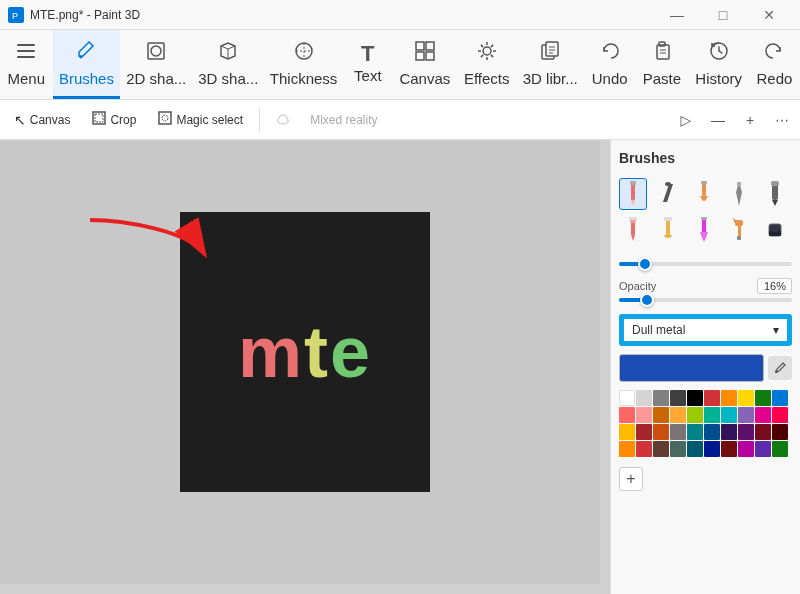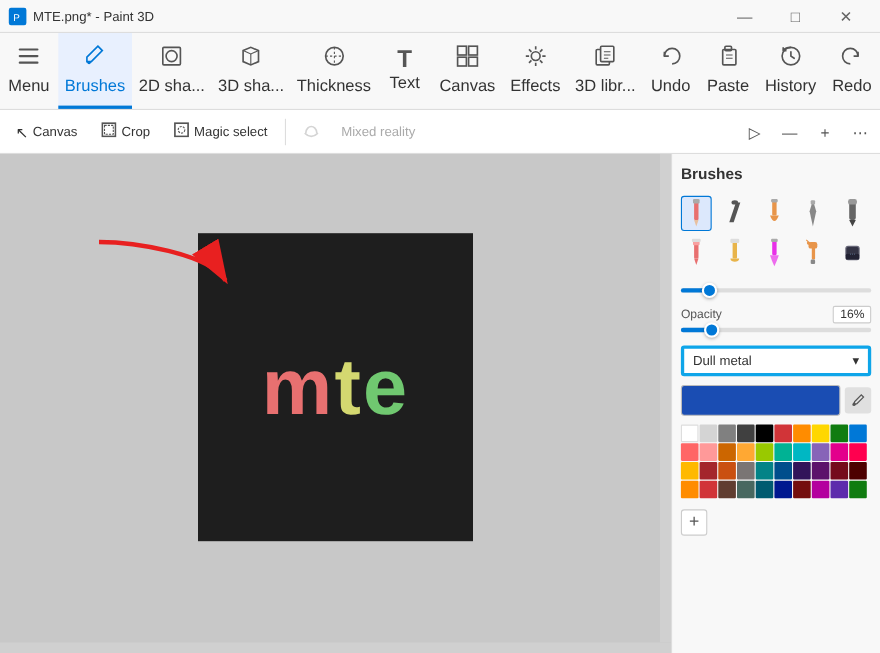--- a/index.html
+++ b/index.html
@@ -207,21 +207,21 @@
       box-shadow: 0 1px 3px rgba(0,0,0,0.3);
       cursor: pointer;
     }
 
     
     .panel-dropdown {
       display: flex;
       align-items: center;
       justify-content: space-between;
       background: white;
-      border: 3px solid #0ea5e9;
+      border: 5px solid #0ea5e9;
       border-radius: 3px;
       padding: 4px 8px;
       cursor: pointer;
       font-size: 12px;
       color: #333;
     }
 
     
     .color-swatch {
       width: 100%;

